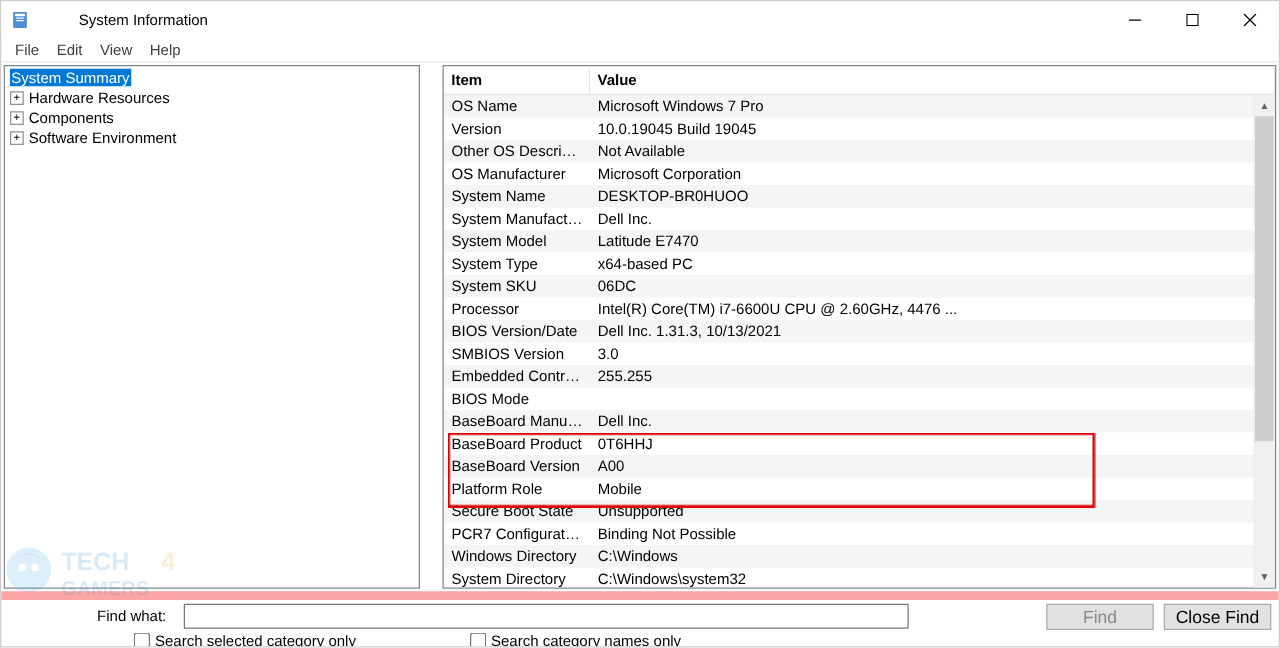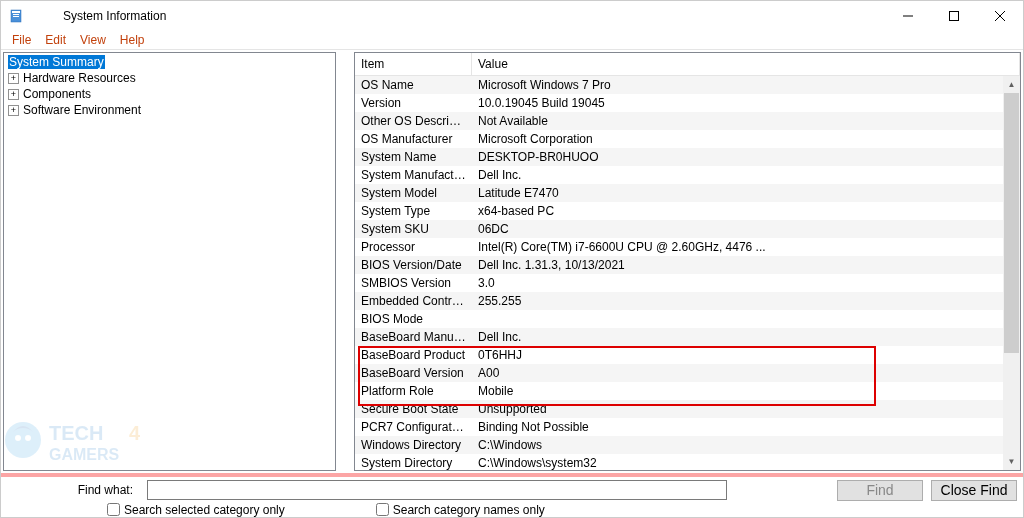--- a/index.html
+++ b/index.html
@@ -48,21 +48,21 @@
 .menubar {
   height: 19px;
   display: flex;
   align-items: center;
   padding: 0 4px;
   border-bottom: 1px solid #e5e5e5;
 }
 .menubar .mitem {
   padding: 2px 7px;
   font-size: 12px;
-  color: #c2410c;
+  color: #404040;
 }
 .content {
   display: flex;
   height: 423px;
   padding: 2px;
   gap: 18px;
 }
 .treepane {
   width: 333px;
   border: 1px solid #828790;
@@ -105,20 +105,21 @@
 .list-header {
   display: flex;
   height: 23px;
   border-bottom: 1px solid #e5e5e5;
 }
 .list-header .col {
   padding: 4px 6px;
   font-size: 12px;
   color: #000;
   border-right: 1px solid #e5e5e5;
+  font-weight: bold;
 }
 .col-item { width: 117px; }
 .col-value { flex: 1; }
 .list-body {
   overflow-y: auto;
   height: calc(100% - 23px);
 }
 .row {
   display: flex;
   height: 18px;
@@ -138,21 +139,21 @@
   position: absolute;
   border: 2px solid #d00;
   pointer-events: none;
   left: 3px;
   top: 293px;
   width: 518px;
   height: 60px;
 }
 .findbar {
   height: 42px;
-  border-top: 4px solid #fca5a5;
+  border-top: 7px solid #fca5a5;
   padding: 2px 6px;
 }
 .findbar-row1 {
   display: flex;
   align-items: center;
   height: 22px;
   gap: 8px;
 }
 .findbar-row1 .label { width: 132px; text-align: right; padding-right: 6px; }
 .findbar-row1 input[type="text"] {
@@ -181,21 +182,21 @@
 }
 .findbar-row2 .check-group {
   display: flex;
   align-items: flex-start;
   gap: 4px;
 }
 .findbar-row2 .check-group.second { margin-left: 85px; }
 .watermark {
   position: absolute;
   left: 0px;
-  bottom: 44px;
+  bottom: 28px;
   opacity: 0.18;
   pointer-events: none;
 }
 .scrollbar-v {
   position: absolute;
   right: 0; top: 23px;
   width: 17px;
   height: calc(100% - 23px);
   background: #f0f0f0;
 }

